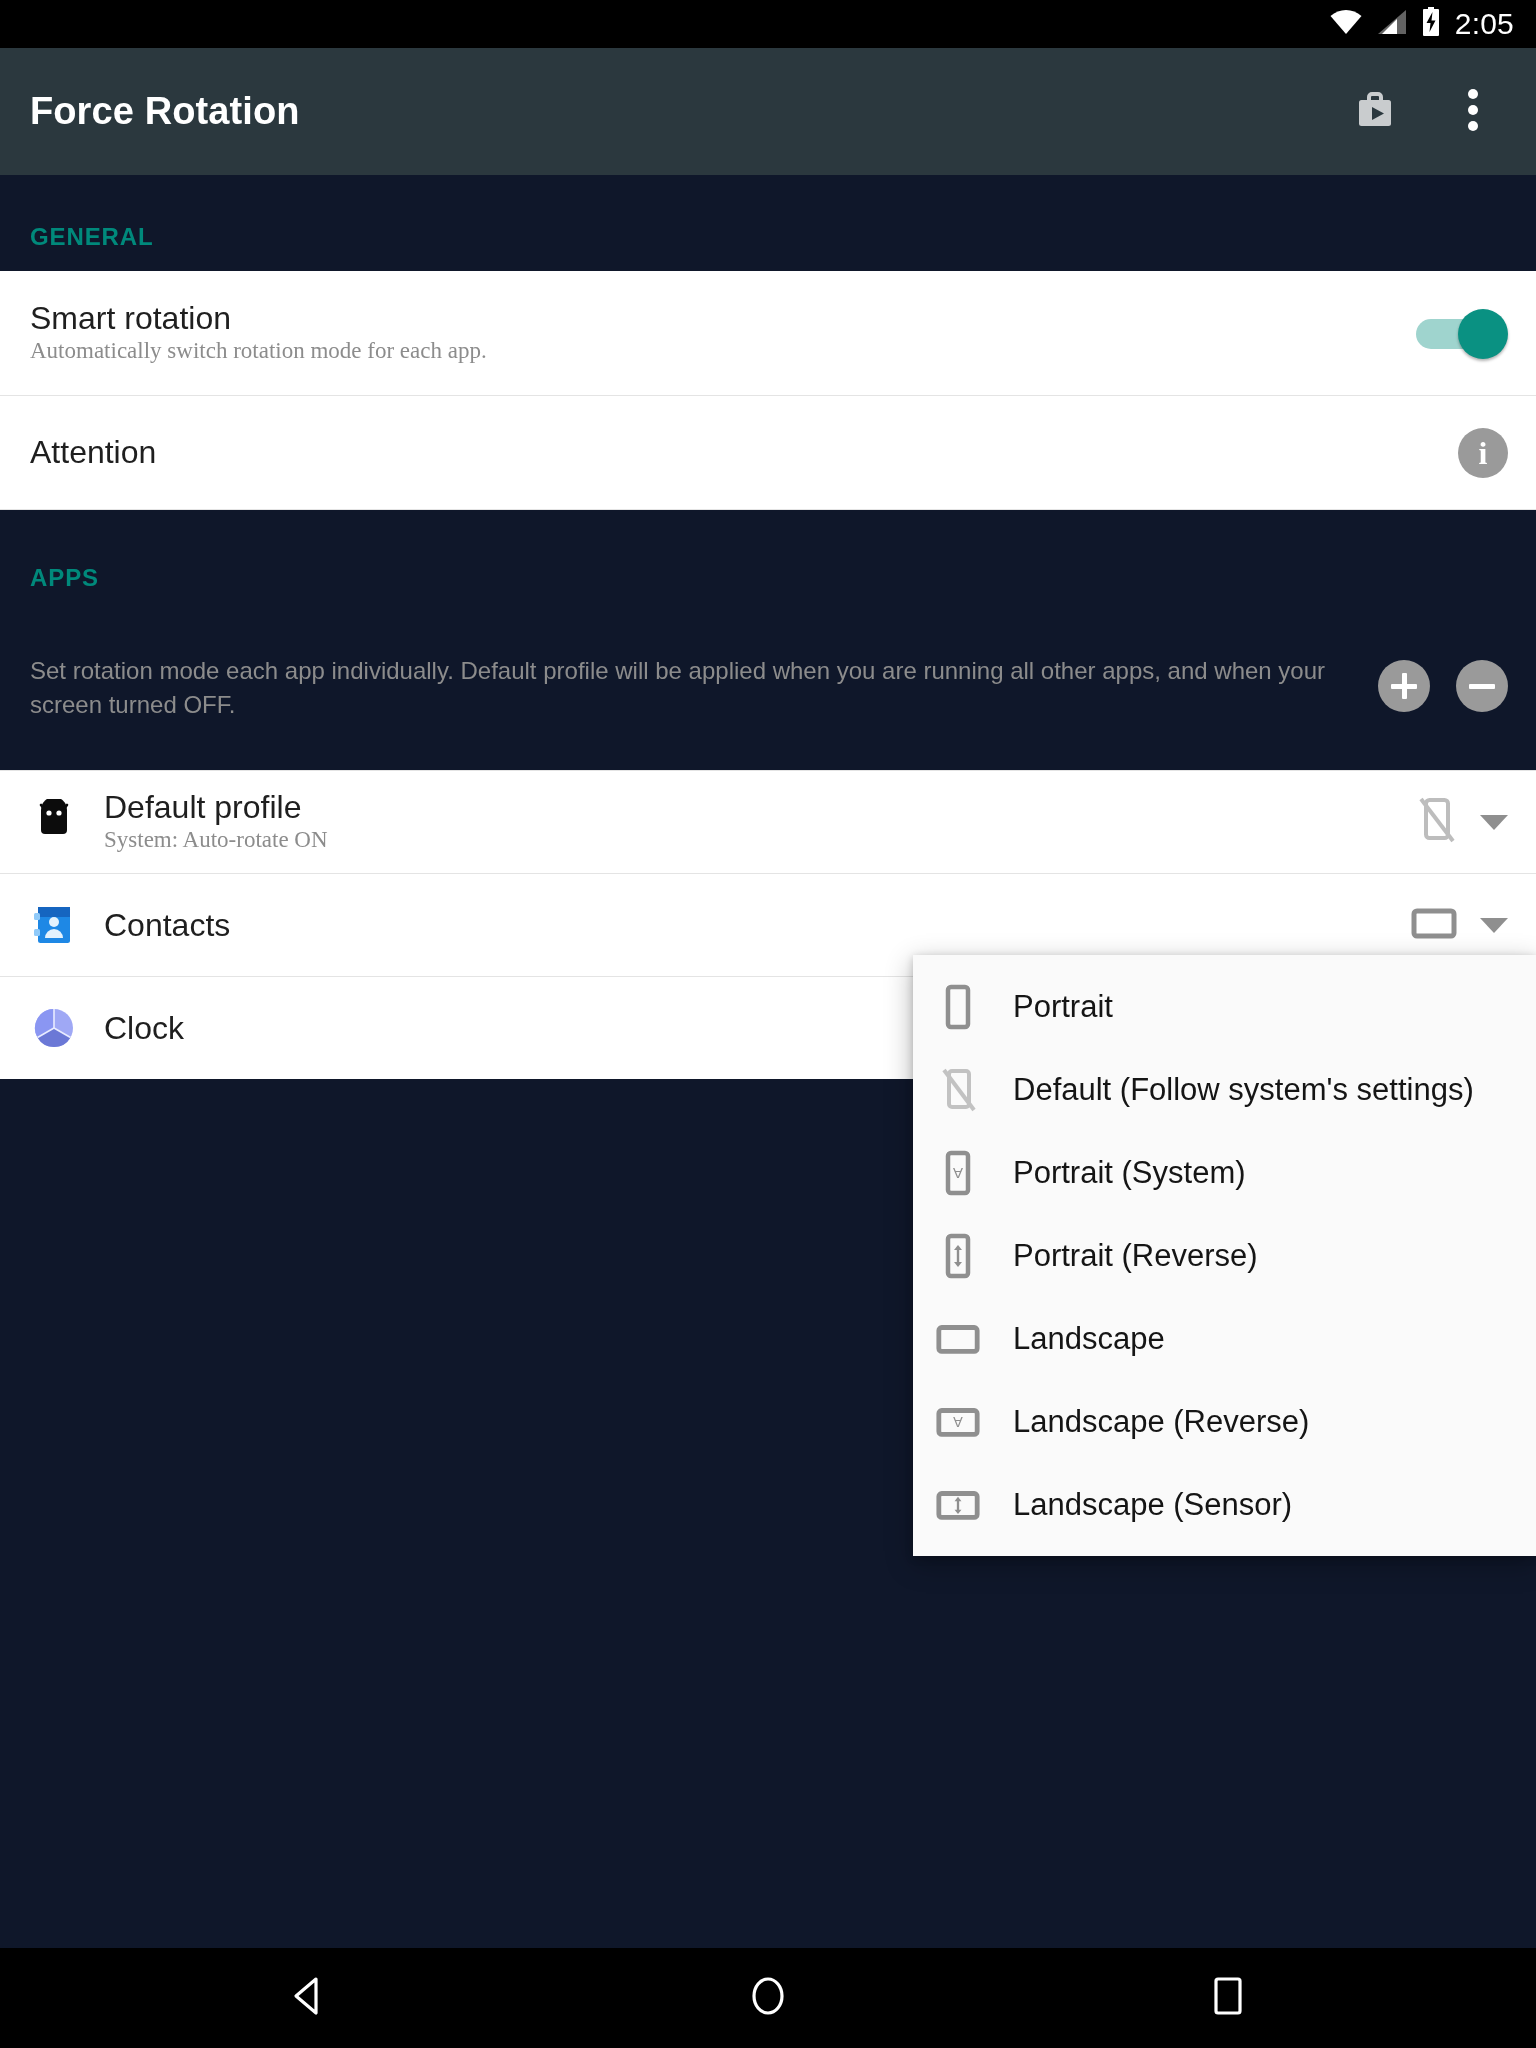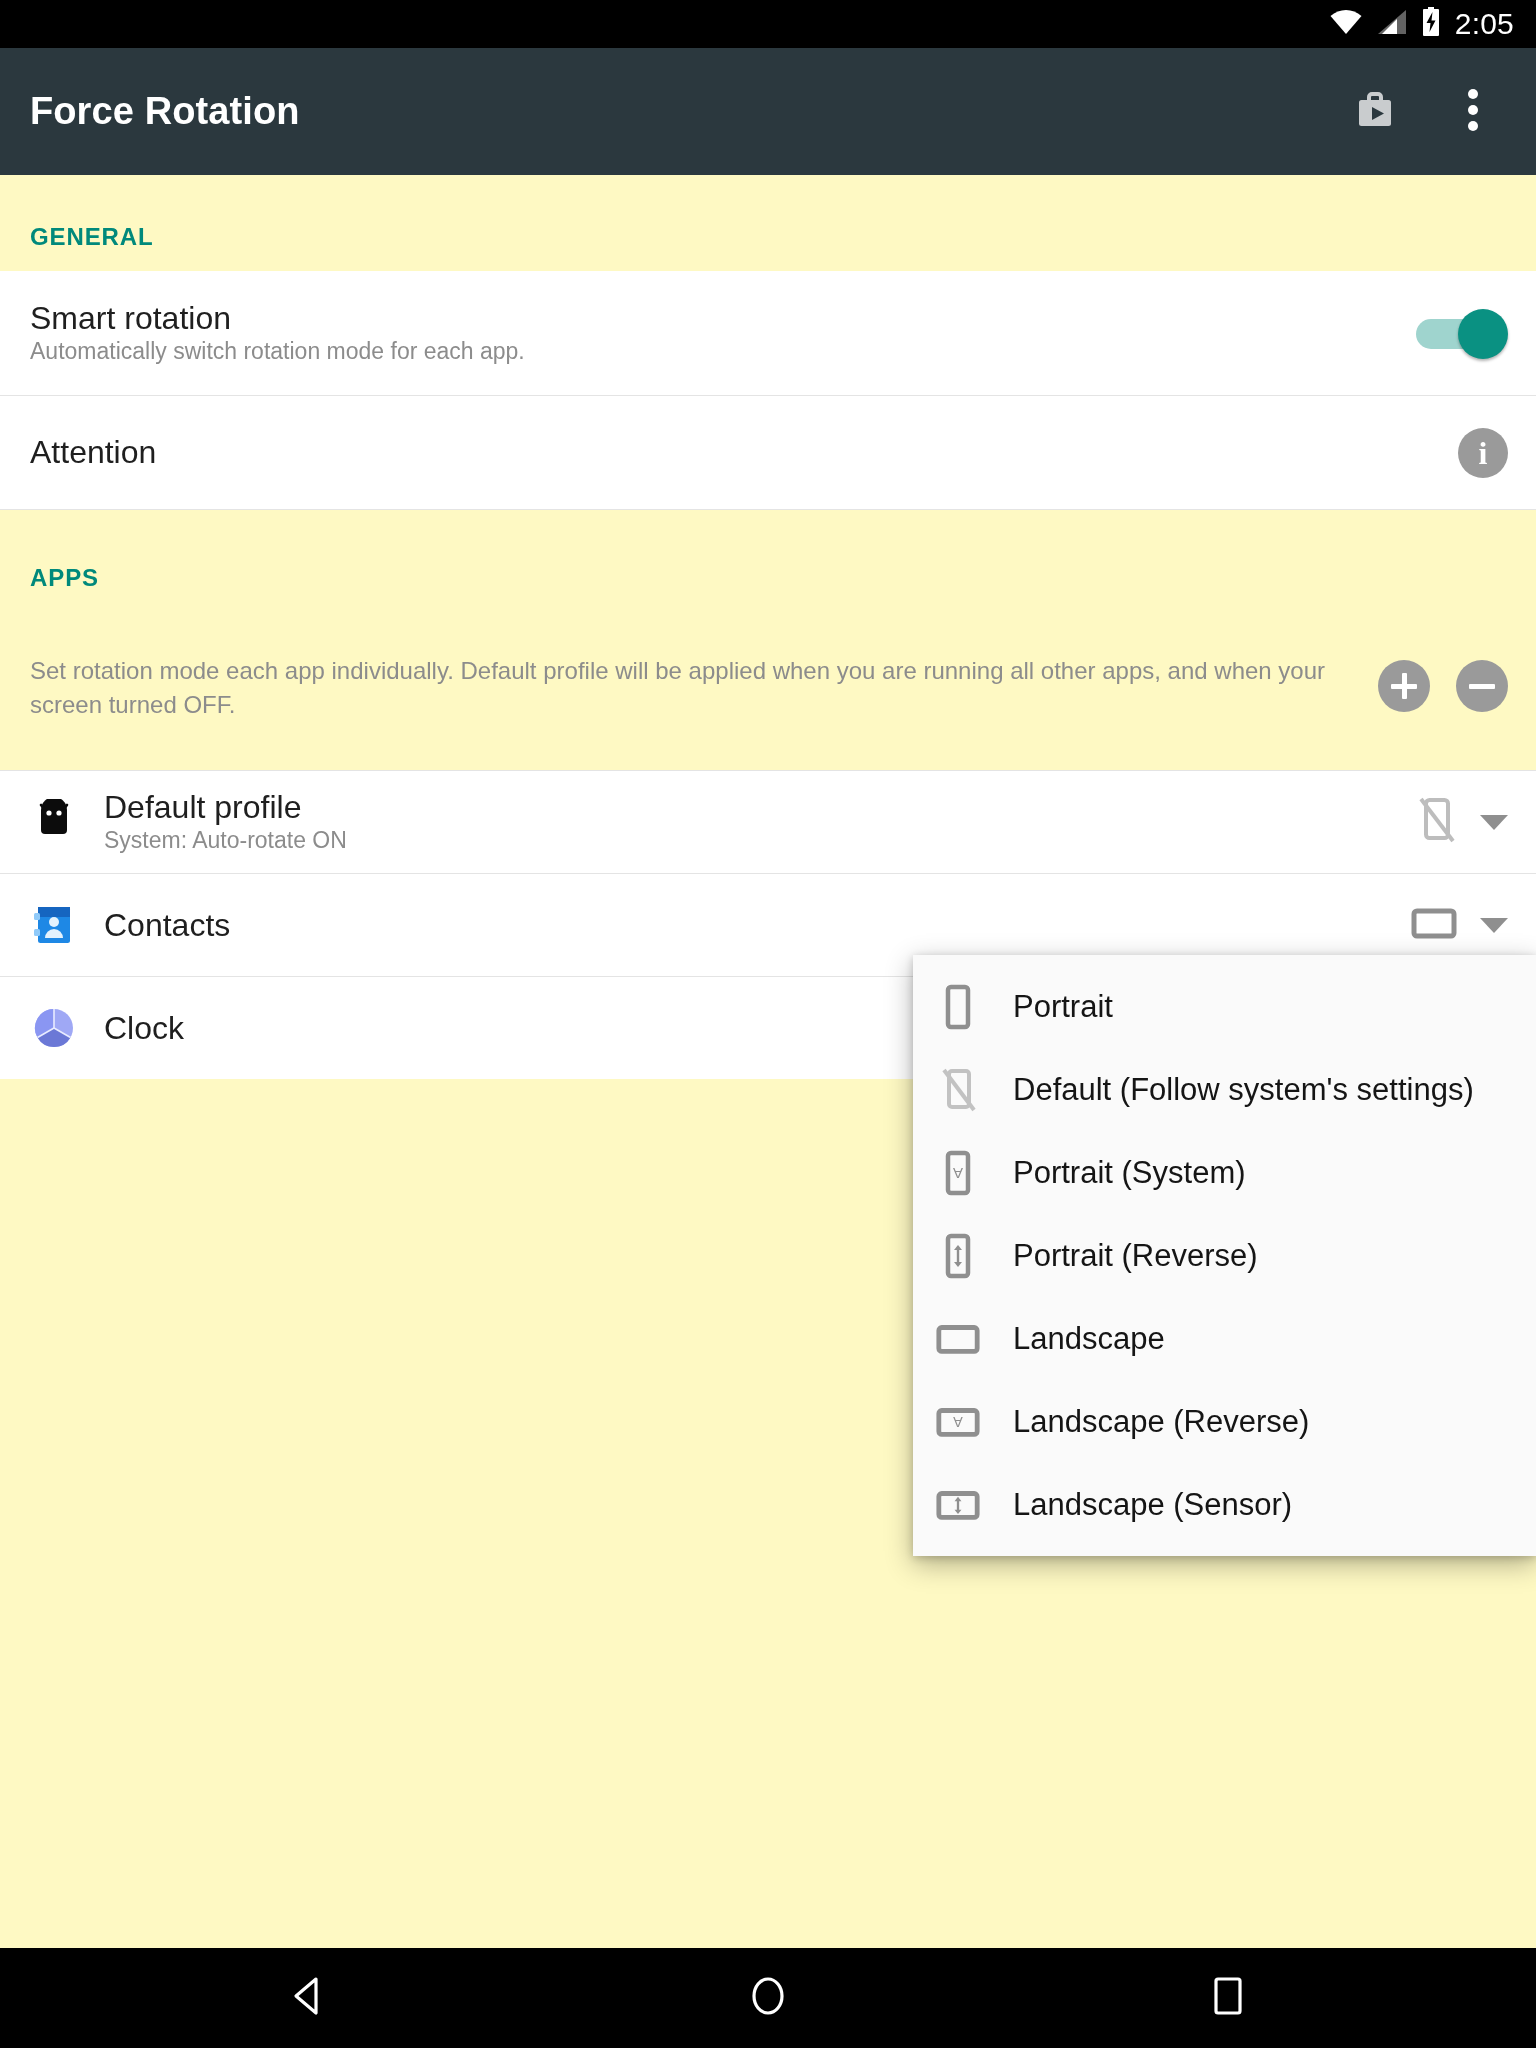--- a/index.html
+++ b/index.html
@@ -46,21 +46,21 @@
   .ab-btn {
     width:70px; height:70px;
     display:flex; align-items:center; justify-content:center;
     border-radius:50%;
   }
 
   
   .content {
     position:absolute; top:175px; left:0;
     width:1536px; height:1825px;
-    background:#fef9c3;
+    background:#0f172a;
   }
 
   .section-header {
     color:#00897b;
     font-size:24px; font-weight:bold;
     letter-spacing:0.9px;
     padding-left:30px;
   }
 
   .divider { height:1px; background:#e4e4e4; width:100%; }
@@ -71,21 +71,21 @@
     padding-left:30px; padding-right:28px;
     background:#ffffff;
   }
   .row-texts { flex:1; min-width:0; }
   .row-title {
     font-size:32px; color:#1f1f1f; font-weight:400;
     line-height:1.15;
   }
   .row-sub {
     font-size:23px; color:#8c8c8c; font-weight:400;
-    margin-top:0; line-height:1.25;
+    margin-top:0; line-height:1.25;font-family:Liberation Serif, serif;
   }
 
   
   .switch { position:relative; width:92px; height:56px; }
   .switch .track {
     position:absolute; left:0; top:14px;
     width:78px; height:30px; border-radius:15px;
     background:#9fd4ce;
   }
   .switch .thumb {

